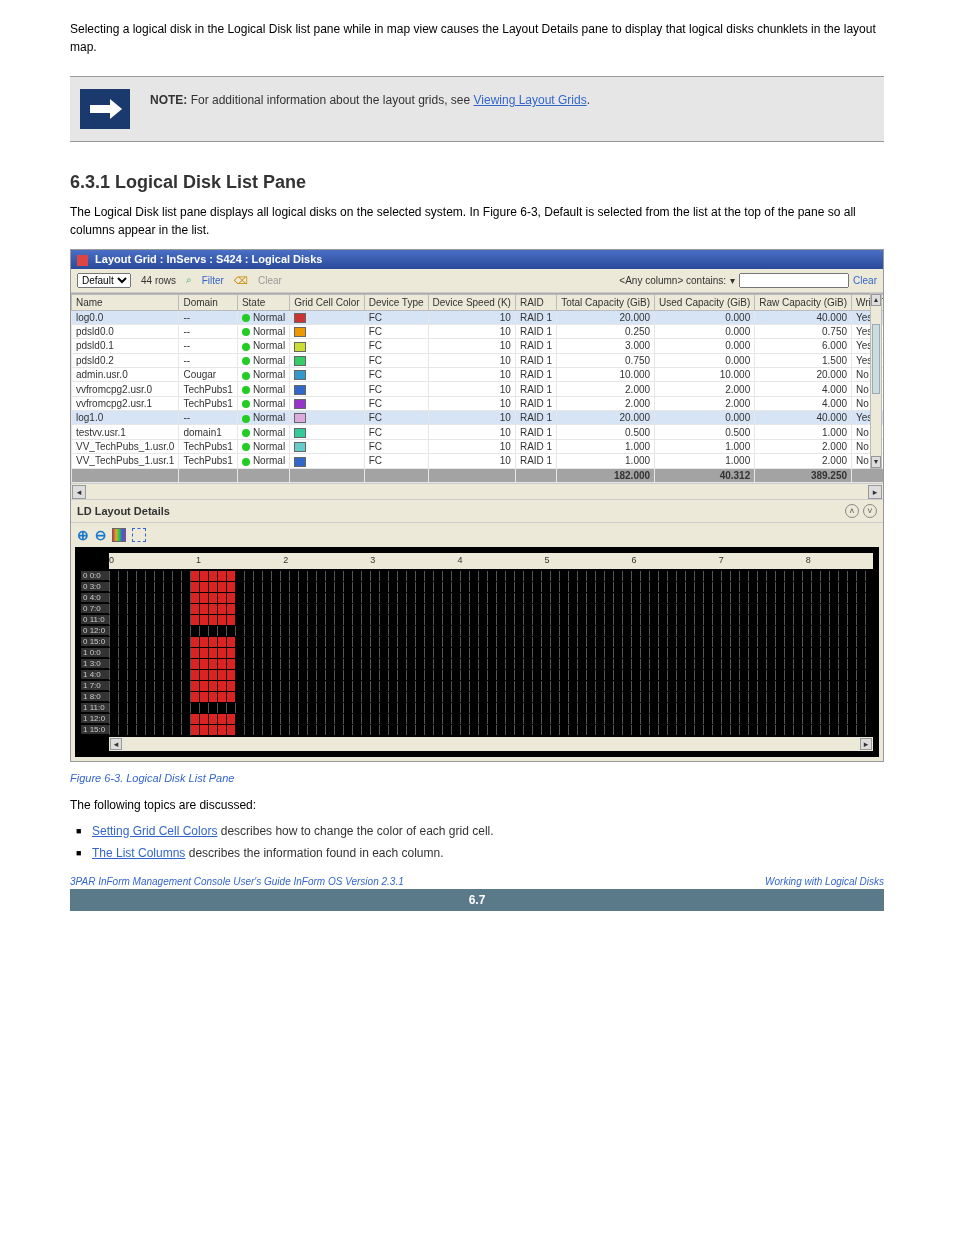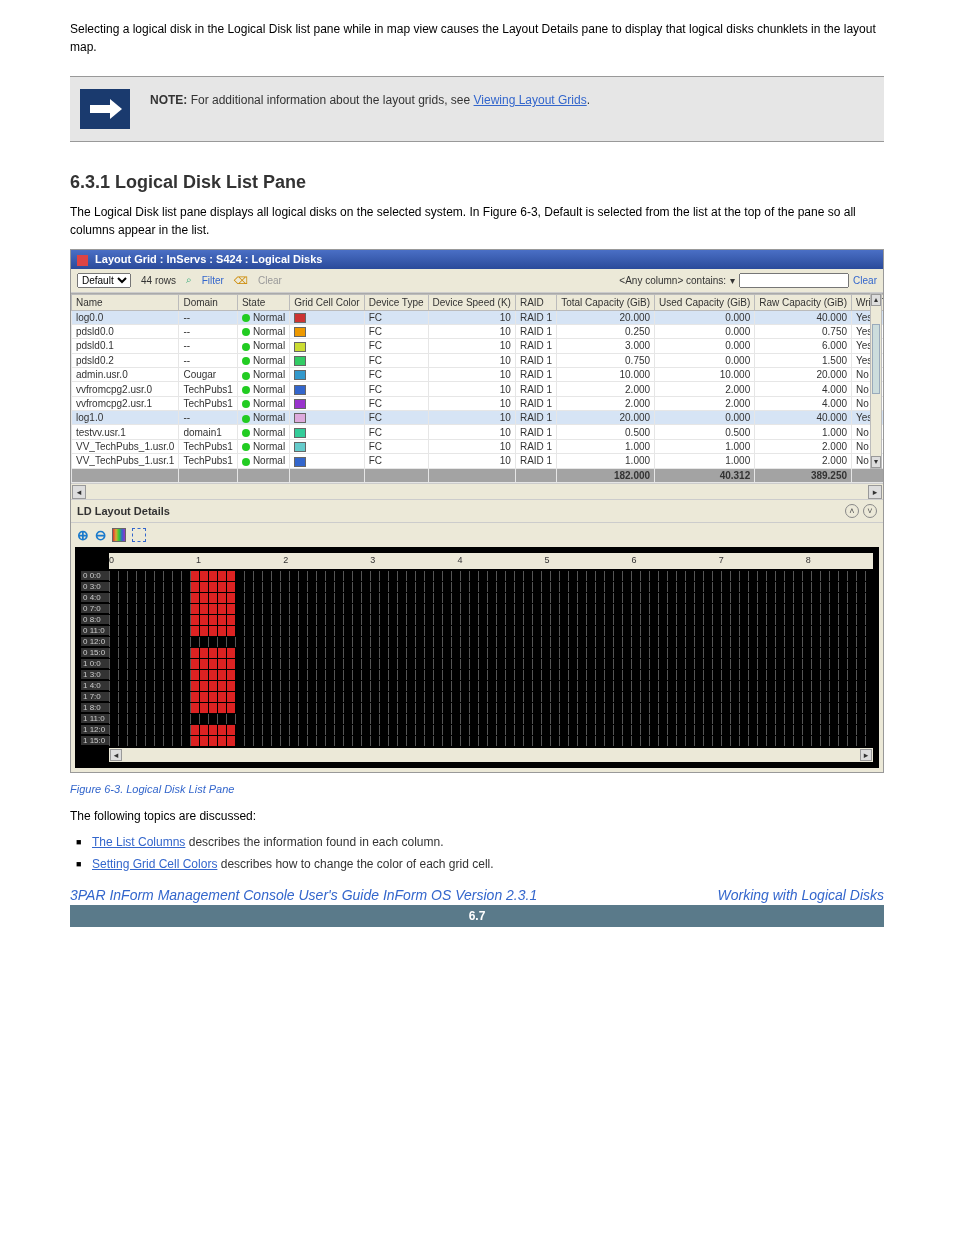--- a/index.html
+++ b/index.html
@@ -57,21 +57,21 @@
   .lrow .red-run { position: absolute; top: 0; height: 10px; background-image: repeating-linear-gradient(90deg, #d22 0 8px, #000 8px 9px); background-size: 9px 10px; }
   .layout-hscroll { background: #ece9d8; height: 14px; margin-top: 2px; margin-left: 28px; position: relative;}
   .layout-hscroll .arrow { position: absolute; width: 12px; height: 12px; background: #ddd; border: 1px solid #999; font-size: 9px; text-align: center; line-height: 10px; top: 1px;}
   .layout-hscroll .al { left: 1px;}
   .layout-hscroll .ar { right: 1px;}
   .caption { color: #3366cc; font-size: 11px; font-style: italic; text-align: left; margin-top: 6px; }
   .bullets { list-style: none; margin: 8px 0 0 0; font-size: 12px; }
   .bullets li { margin-bottom: 8px; position: relative; padding-left: 22px; }
   .bullets li::before { content: "■"; position: absolute; left: 6px; font-size: 9px; top: 2px; color: #000; }
   .bullets a { color: #3366cc; text-decoration: underline; }
-  .footer { border-top: 0; font-size: 14px; color: #3366cc; padding-top: 8px; display: flex; justify-content: center; }
+  .footer { border-top: 0; font-size: 10px; color: #3366cc; padding-top: 8px; display: flex; justify-content: center; }
   .footer .lf { font-style: italic; }
   .footer .rf { margin-left: auto; font-style: italic; }
   .pagebar { background: #5a7a8a; color: #fff; text-align: center; font-weight: bold; font-size: 12px; padding: 4px; margin-top: 2px; }
   .vscroll-ind { position: absolute; right: 1px; top: 0; bottom: 14px; width: 12px; background: #ece9d8; border: 1px solid #bbb; }
   .vscroll-ind .thumb{ position: absolute; left:1px; right:1px; top: 30px; height: 70px; background: #cdd; border:1px solid #9ab;}
   .vscroll-ind .au{ position:absolute; left:0; right:0; top:0; height:12px; background:#ddd; border:1px solid #999; font-size:8px; text-align:center;}
   .vscroll-ind .ad{ position:absolute; left:0; right:0; bottom:0; height:12px; background:#ddd; border:1px solid #999; font-size:8px; text-align:center;}
   .grid-container{position:relative;}
 </style>
 </head>
@@ -351,26 +351,20 @@
                 <div class="red-run" style="left: 82px; width: 45px;"></div>
               </div>
             </div>
             <div class="lrow">
               <div class="lab">0 7:0</div>
               <div class="cells">
                 <div class="red-run" style="left: 82px; width: 45px;"></div>
               </div>
             </div>
             <div class="lrow">
-              <div class="lab">0 8:0</div>
-              <div class="cells">
-                <div class="red-run" style="left: 82px; width: 45px;"></div>
-              </div>
-            </div>
-            <div class="lrow">
               <div class="lab">0 11:0</div>
               <div class="cells">
                 <div class="red-run" style="left: 82px; width: 45px;"></div>
               </div>
             </div>
             <div class="lrow">
               <div class="lab">0 12:0</div>
               <div class="cells"></div>
             </div>
             <div class="lrow">
@@ -432,24 +426,24 @@
       </div>
     </div>
     </div>
   </div>
 
   <div class="caption">Figure 6-3.  Logical Disk List Pane</div>
 
   <p class="text-body" style="margin-top:12px">The following topics are discussed:</p>
   <ul class="bullets">
     <li>
-      <a>The List Columns</a><span> describes the information found in each column.</span>
+      <a>Setting Grid Cell Colors</a><span> describes how to change the color of each grid cell.</span>
     </li>
     <li>
-      <a>Setting Grid Cell Colors</a><span> describes how to change the color of each grid cell.</span>
+      <a>The List Columns</a><span> describes the information found in each column.</span>
     </li>
   </ul>
 
   <div class="footer">
     <div class="lf">3PAR InForm Management Console User's Guide   InForm OS Version 2.3.1</div>
     <div class="rf">Working with Logical Disks</div>
   </div>
   <div class="pagebar">6.7</div>
 </div>
 

